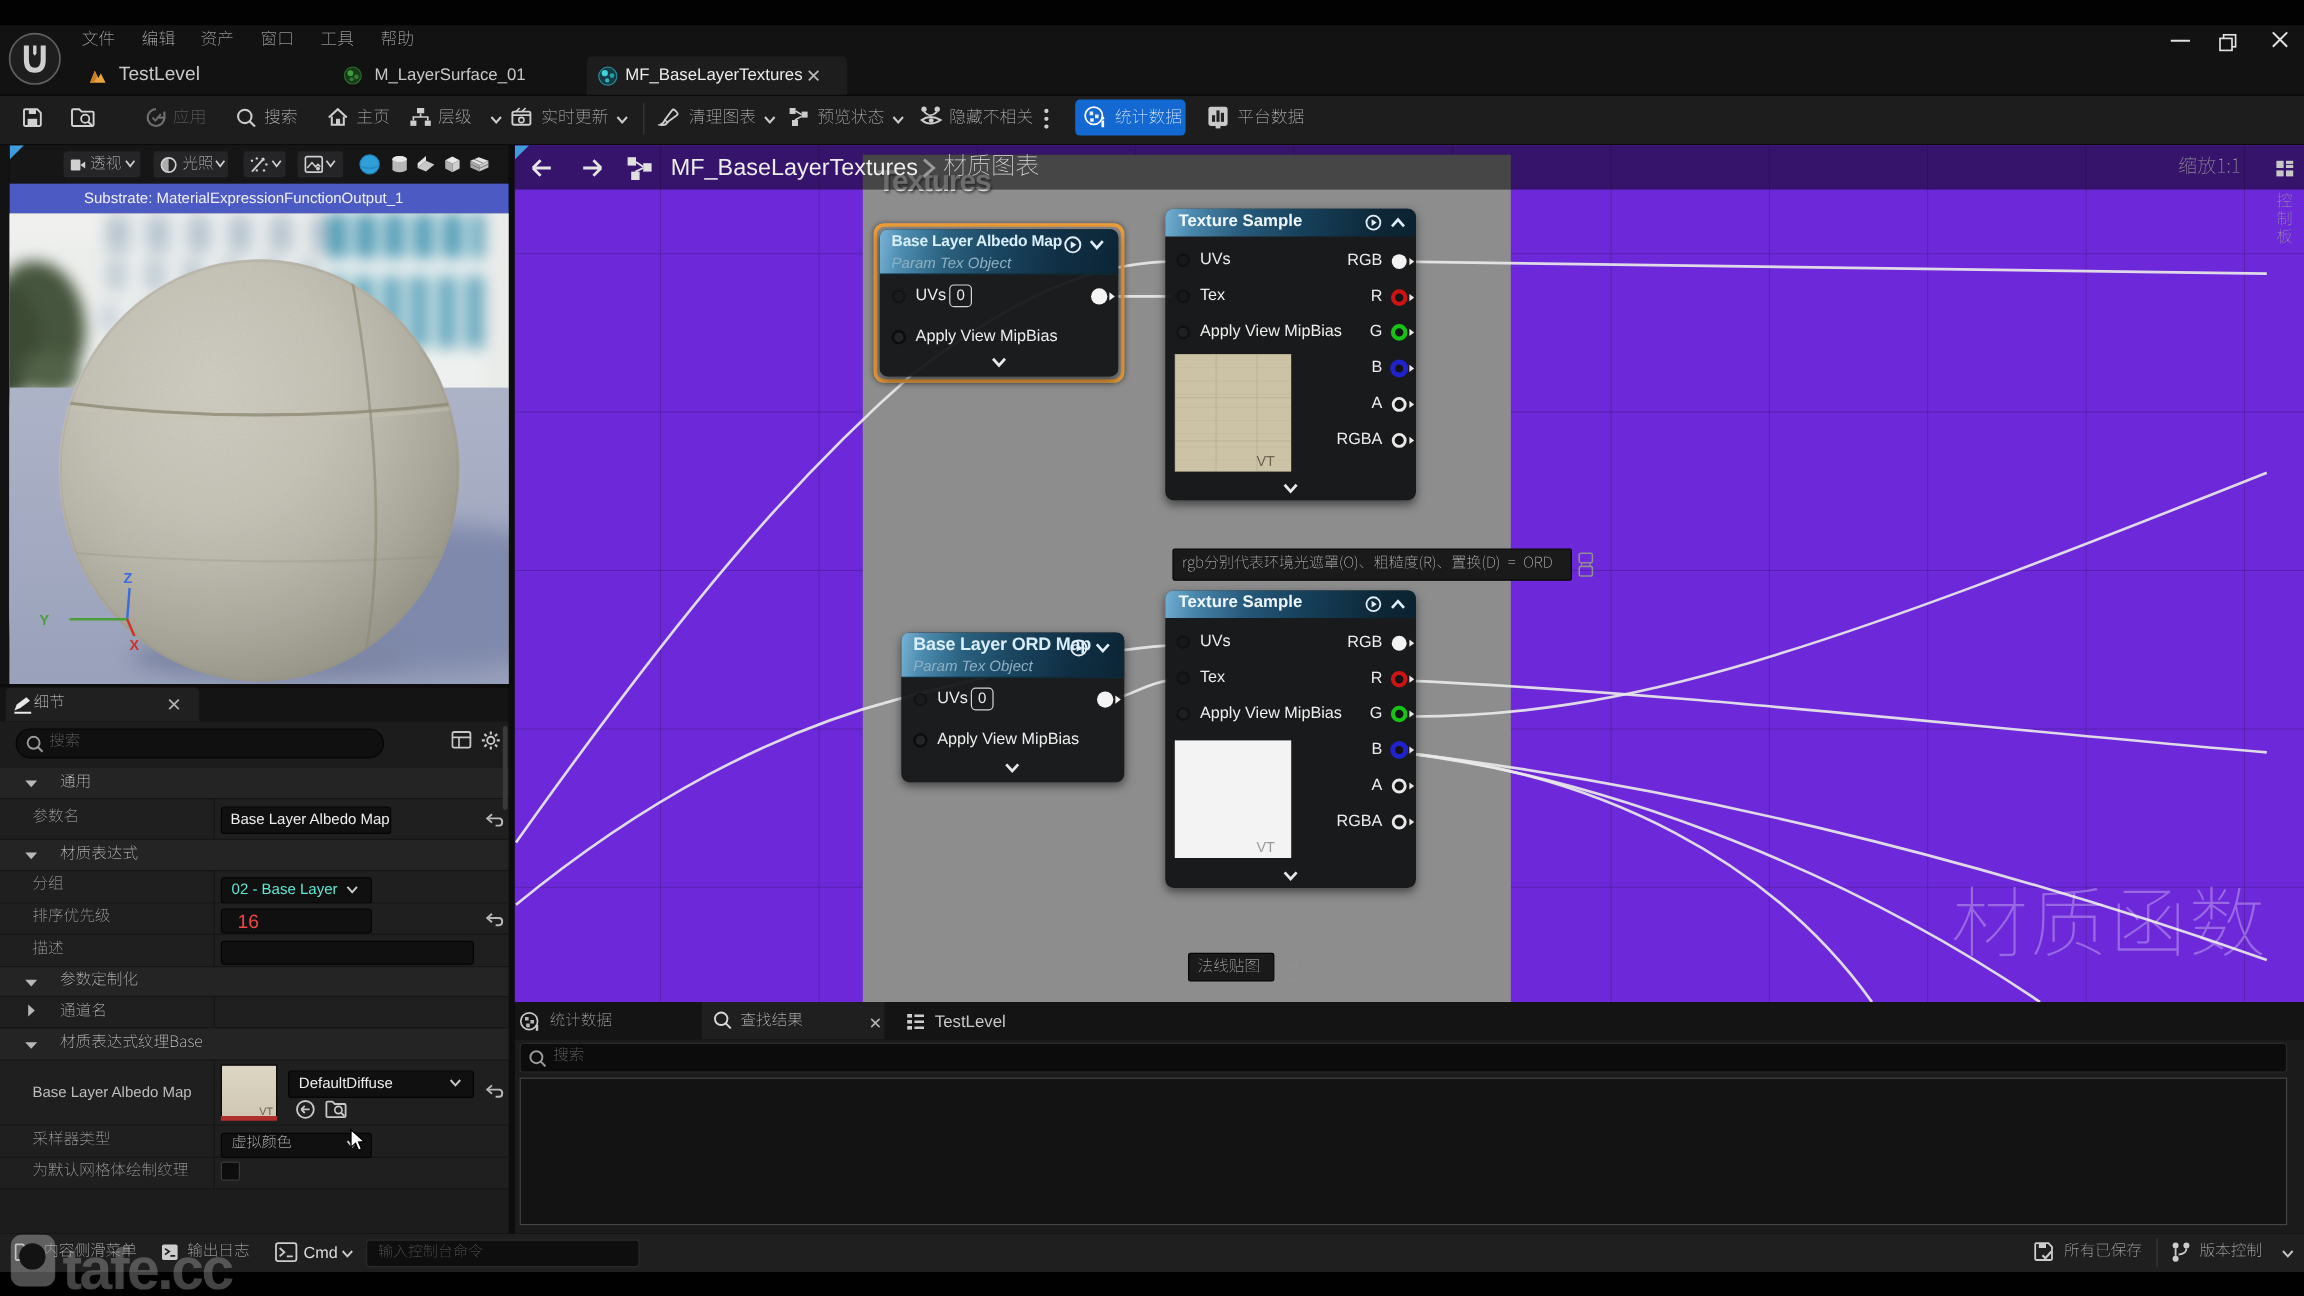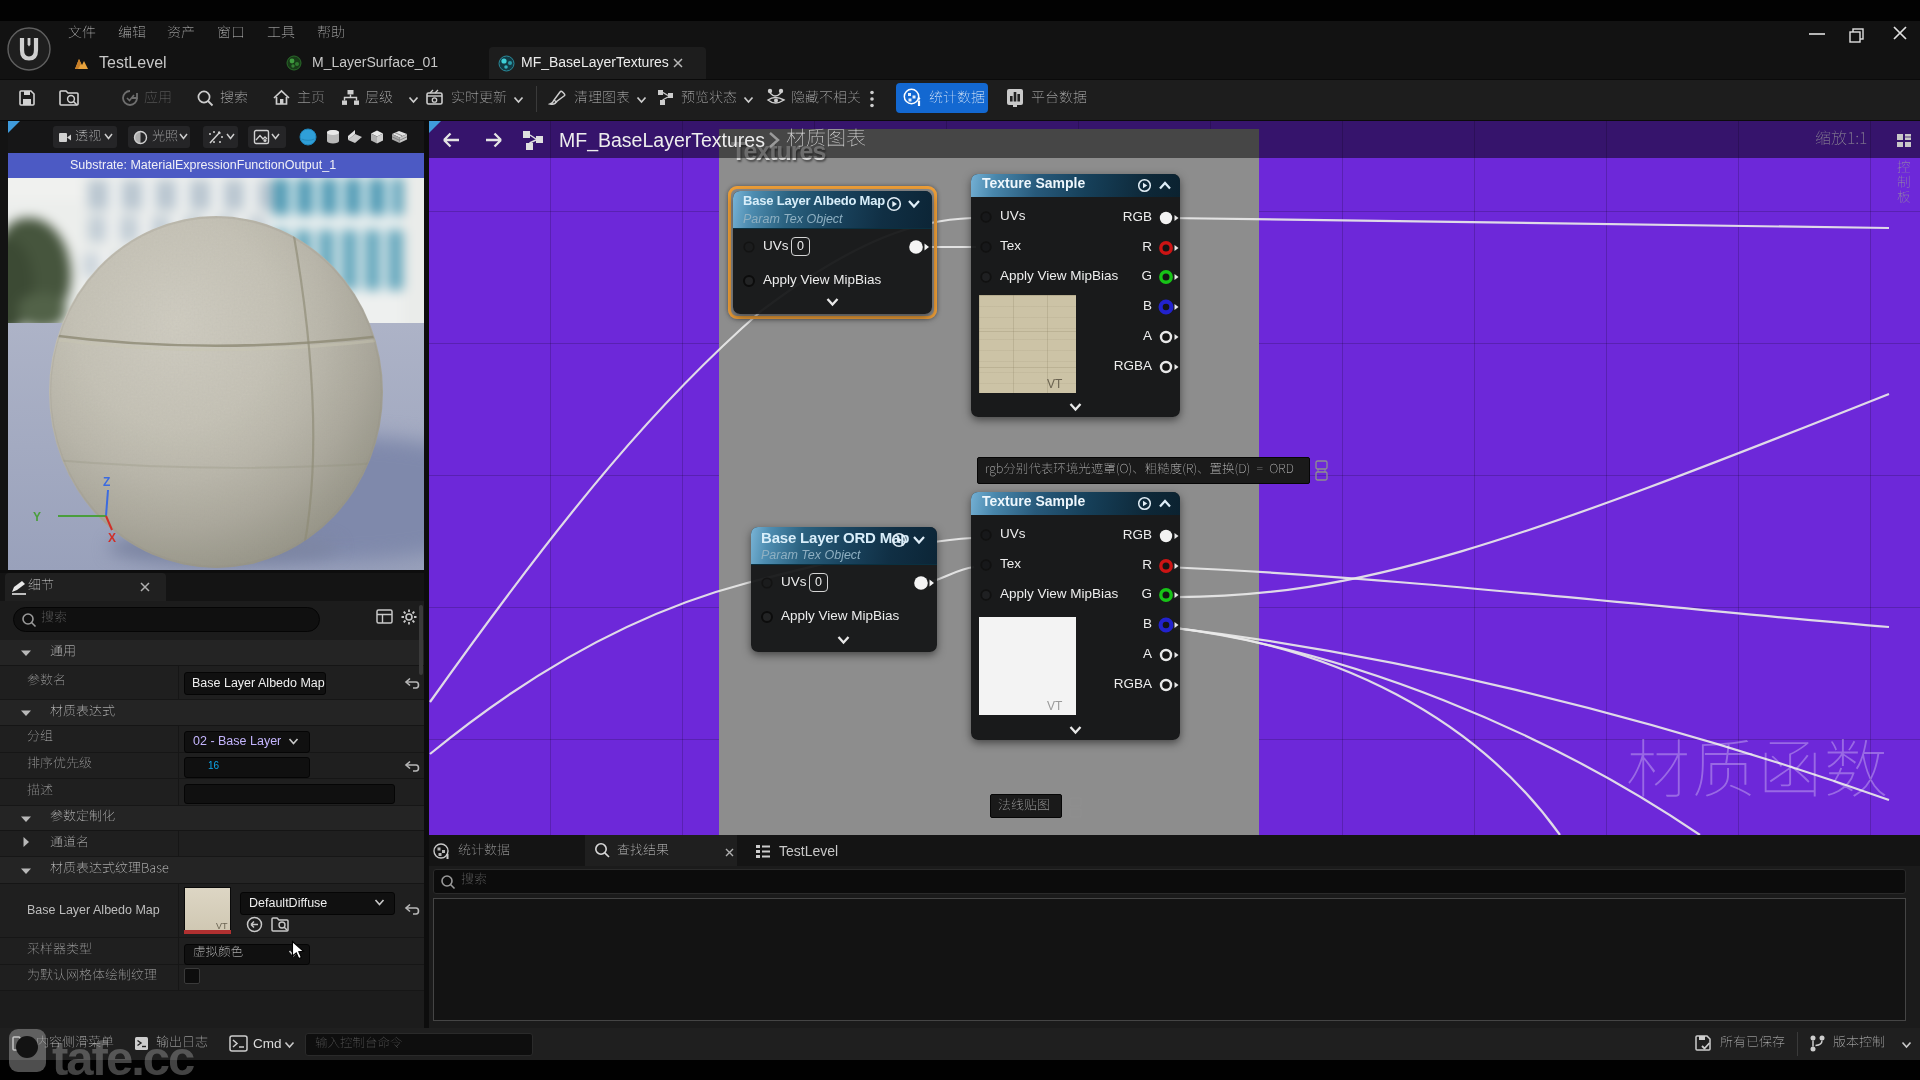--- a/index.html
+++ b/index.html
@@ -550,35 +550,35 @@
     <use href="#u8fbe" transform="matrix(0.0130,0,0,-0.0130,39.0,10.4)"></use>
     <use href="#u5f0f" transform="matrix(0.0130,0,0,-0.0130,52.0,10.4)"></use>
   </svg>
 <div style="position:absolute;left:0px;top:726px;width:424px;height:27px;background:#1f1f1f;border-bottom:1px solid #161616"></div>
 <div style="position:absolute;left:178px;top:726px;width:1px;height:27px;background:#161616"></div>
 <svg style="position:absolute;left:27px;top:730px;overflow:visible" width="26" height="16" fill="#bdbdbd">
     <use href="#u5206" transform="matrix(0.0130,0,0,-0.0130,0.0,10.4)"></use>
     <use href="#u7ec4" transform="matrix(0.0130,0,0,-0.0130,13.0,10.4)"></use>
   </svg>
 <div style="position:absolute;left:184px;top:731px;width:126px;height:22px;background:#101010;border:1px solid #050505;border-radius:3px"></div>
-<div style="position:absolute;left:193px;top:734px;font-size:12.5px;color:#c4b5fd;white-space:nowrap;">02 - Base Layer</div>
+<div style="position:absolute;left:193px;top:734px;font-size:12.5px;color:#5eead4;white-space:nowrap;">02 - Base Layer</div>
 <svg style="position:absolute;left:288px;top:737px;" width="11" height="10" viewBox="0 0 11 10">
     <path d="M1.5 2 L5.5 6.5 L9.5 2" fill="none" stroke="#c8c8c8" stroke-width="1.6"></path>
   </svg>
 <div style="position:absolute;left:0px;top:753px;width:424px;height:26px;background:#1f1f1f;border-bottom:1px solid #161616"></div>
 <div style="position:absolute;left:178px;top:753px;width:1px;height:26px;background:#161616"></div>
 <svg style="position:absolute;left:27px;top:757px;overflow:visible" width="65" height="16" fill="#bdbdbd">
     <use href="#u6392" transform="matrix(0.0130,0,0,-0.0130,0.0,10.4)"></use>
     <use href="#u5e8f" transform="matrix(0.0130,0,0,-0.0130,13.0,10.4)"></use>
     <use href="#u4f18" transform="matrix(0.0130,0,0,-0.0130,26.0,10.4)"></use>
     <use href="#u5148" transform="matrix(0.0130,0,0,-0.0130,39.0,10.4)"></use>
     <use href="#u7ea7" transform="matrix(0.0130,0,0,-0.0130,52.0,10.4)"></use>
   </svg>
 <div style="position:absolute;left:184px;top:757px;width:126px;height:21px;background:#101010;border:1px solid #050505;border-radius:3px">
-    <div style="position:absolute;left:23px;top:2px;font-size:10px;color:#0ea5e9">16</div>
+    <div style="position:absolute;left:13px;top:2px;font-size:16px;color:#ef4444">16</div>
   </div>
 <svg style="position:absolute;left:403px;top:760px;" width="17" height="15" viewBox="0 0 17 15">
     <path d="M4 5 L13 5 Q15.5 5 15.5 8 Q15.5 11 13 11 L10 11" fill="none" stroke="#b8b8b8" stroke-width="1.6"></path>
     <path d="M7 1.5 L3 5 L7 8.5" fill="none" stroke="#b8b8b8" stroke-width="1.6"></path>
   </svg>
 <div style="position:absolute;left:0px;top:779px;width:424px;height:27px;background:#1f1f1f;border-bottom:1px solid #161616"></div>
 <div style="position:absolute;left:178px;top:779px;width:1px;height:27px;background:#161616"></div>
 <svg style="position:absolute;left:27px;top:784px;overflow:visible" width="26" height="16" fill="#bdbdbd">
     <use href="#u63cf" transform="matrix(0.0130,0,0,-0.0130,0.0,10.4)"></use>
     <use href="#u8ff0" transform="matrix(0.0130,0,0,-0.0130,13.0,10.4)"></use>

